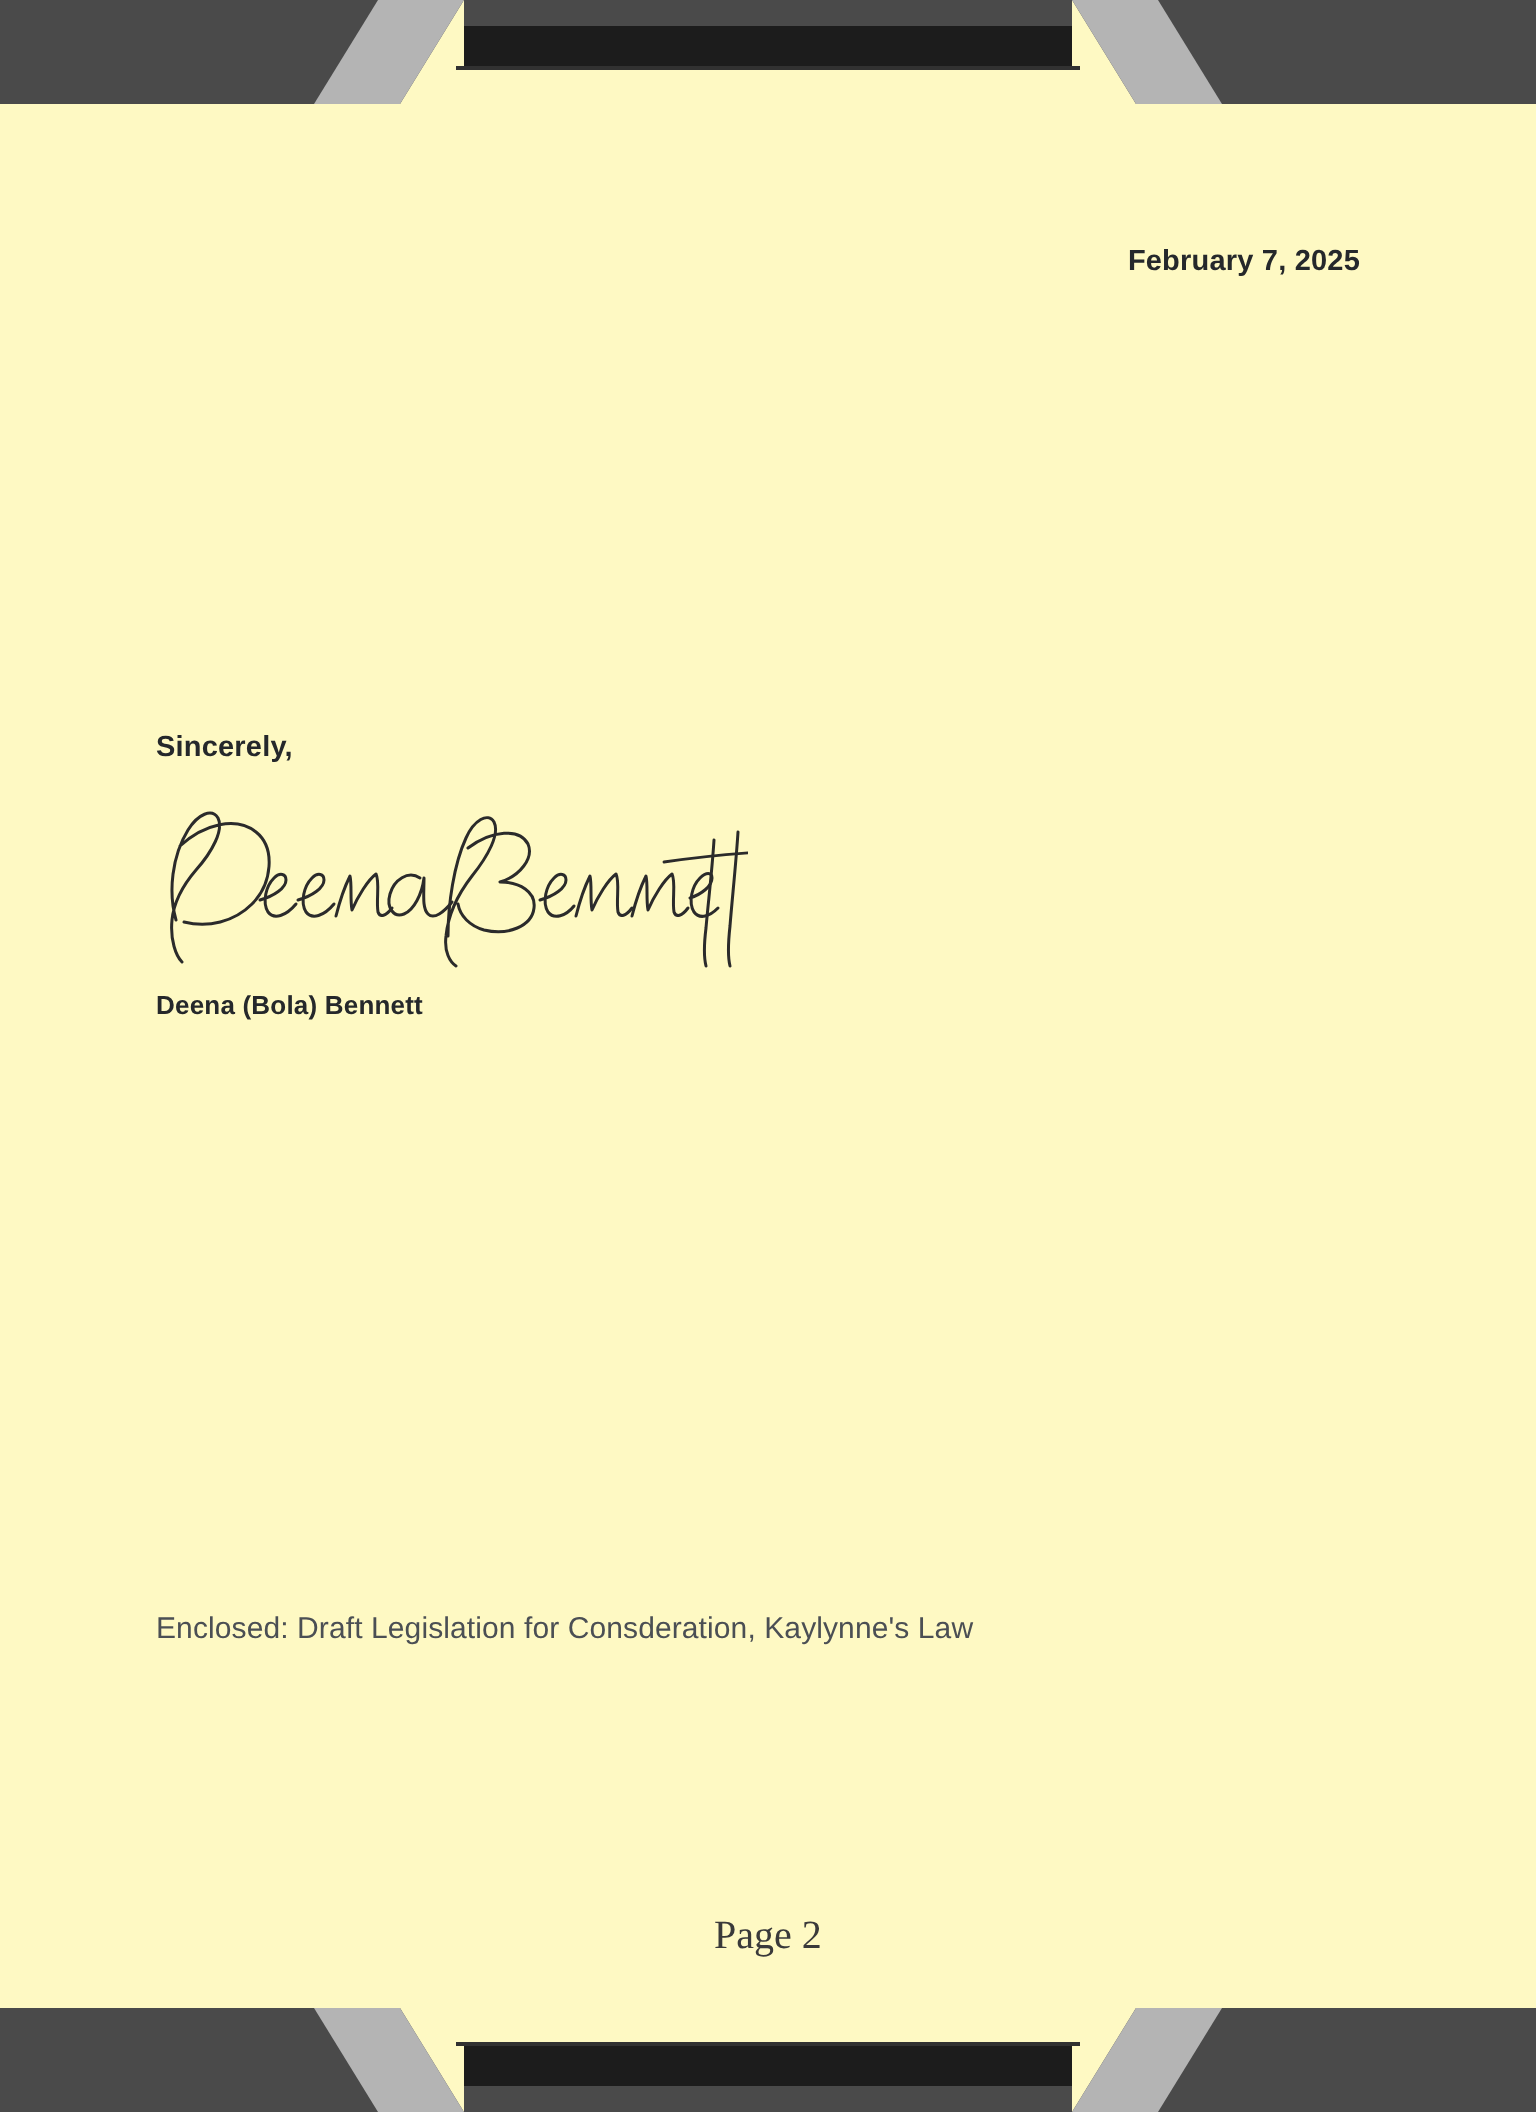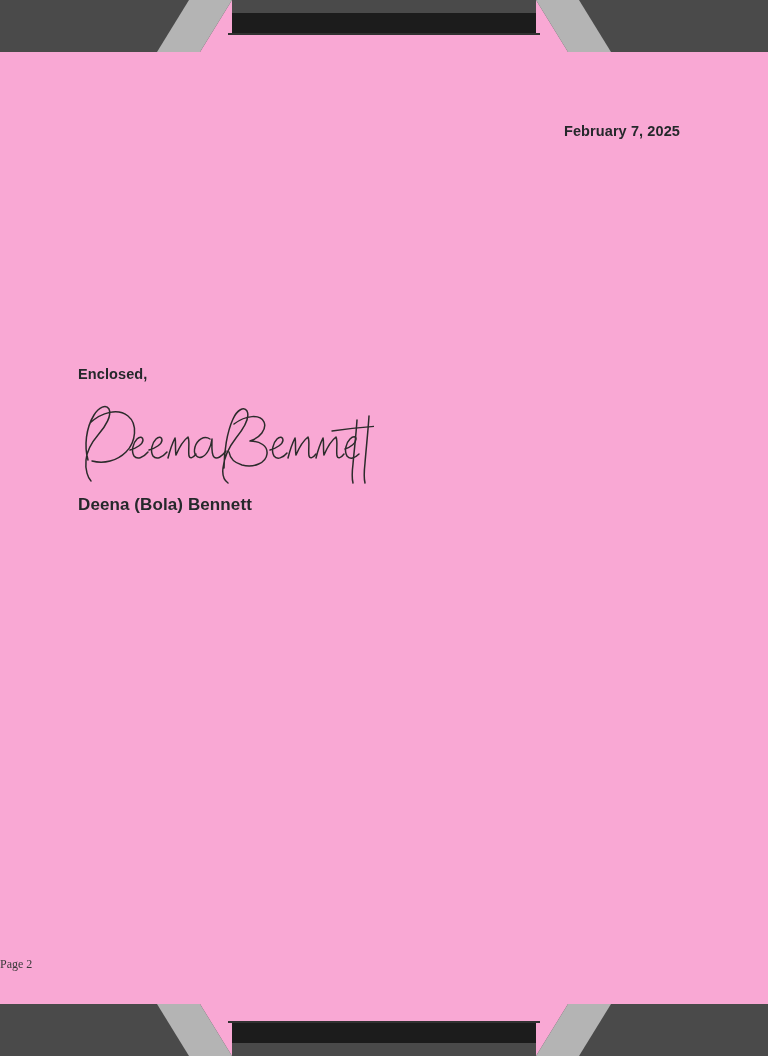--- a/index.html
+++ b/index.html
@@ -13,21 +13,21 @@
     background: #ffffff;
     font-family: "Liberation Sans", sans-serif;
     position: relative;
     overflow: hidden;
   }
 
   .page {
     position: relative;
     width: 768px;
     height: 1056px;
-    background: #f9a8d4;
+    background: #fef9c3;
   }
 
   
   .band {
     position: absolute;
     left: 0;
     width: 768px;
     height: 52px;
     display: block;
   }
@@ -85,43 +85,43 @@
     top: 398px;
     width: 300px;
     height: 86px;
   }
   .signature svg { display: block; width: 100%; height: 100%; }
 
   .signer-name {
     position: absolute;
     left: 78px;
     top: 495px;
-    font-size: 17px;
+    font-size: 13px;
     font-weight: bold;
     color: #25282b;
     letter-spacing: 0.1px;
   }
 
   .enclosure {
     position: absolute;
     left: 78px;
     top: 806px;
     font-size: 15px;
     color: #4b4f54;
     letter-spacing: 0.05px;
   }
 
   .page-number {
     position: absolute;
     left: 0;
     right: 0;
     top: 957px;
-    text-align: left;
+    text-align: center;
     font-family: "Liberation Serif", serif;
-    font-size: 12px;
+    font-size: 20px;
     color: #3a3a3a;
   }
 </style>
 </head>
 <body>
 
 <div class="page">
 
   <svg class="band band-top" viewBox="0 0 768 52" preserveAspectRatio="none">
 
@@ -140,21 +140,21 @@
     <polygon points="536,0 579,0 611,52 568,52" fill="#b4b4b4"></polygon>
   </svg>
 
   <div class="content">
 
     <div class="date-line">February 7, 2025</div>
 
     <div class="body-block">
     </div>
 
-    <div class="closing">Enclosed,</div>
+    <div class="closing">Sincerely,</div>
 
     <div class="signature" title="Deena Bennett">
       <svg viewBox="0 0 300 86" preserveAspectRatio="xMinYMid meet" fill="none" stroke="#2b2b2b" stroke-width="1.5" stroke-linecap="round" stroke-linejoin="round">
 
         <path d="M14,62 C10,48 12,30 20,17 C25,9 32,6 35,11 C38,17 32,28 24,37
                  C18,44 13,52 12,62 C11,72 14,80 17,83
                  M16,25 C28,14 44,10 54,18 C64,26 62,44 52,54
                  C43,63 30,66 18,63"></path>
 
         <path d="M56,52 C63,50 69,46 69,42 C69,39 66,38 63,41
@@ -190,20 +190,21 @@
         <path d="M283,22 C282,38 280,54 279,66 C278,74 278,81 279,85"></path>
 
         <path d="M295,18 C294,34 292,52 291,65 C290,74 290,81 291,85"></path>
 
         <path d="M258,33 C278,30 300,28 325,27" stroke-width="1.4"></path>
       </svg>
     </div>
 
     <div class="signer-name">Deena (Bola) Bennett</div>
 
+    <div class="enclosure">Enclosed: Draft Legislation for Consderation, Kaylynne's Law</div>
 
     <div class="page-number">Page 2</div>
 
   </div>
 
   <svg class="band band-bottom" viewBox="0 0 768 52" preserveAspectRatio="none">
     <polygon points="0,0 232,0 200,52 0,52" fill="#4a4a4a"></polygon>
     <polygon points="536,0 768,0 768,52 568,52" fill="#4a4a4a"></polygon>
     <polygon points="232,0 536,0 536,13 232,13" fill="#4a4a4a"></polygon>
     <polygon points="232,13 536,13 536,33 232,33" fill="#1c1c1c"></polygon>

